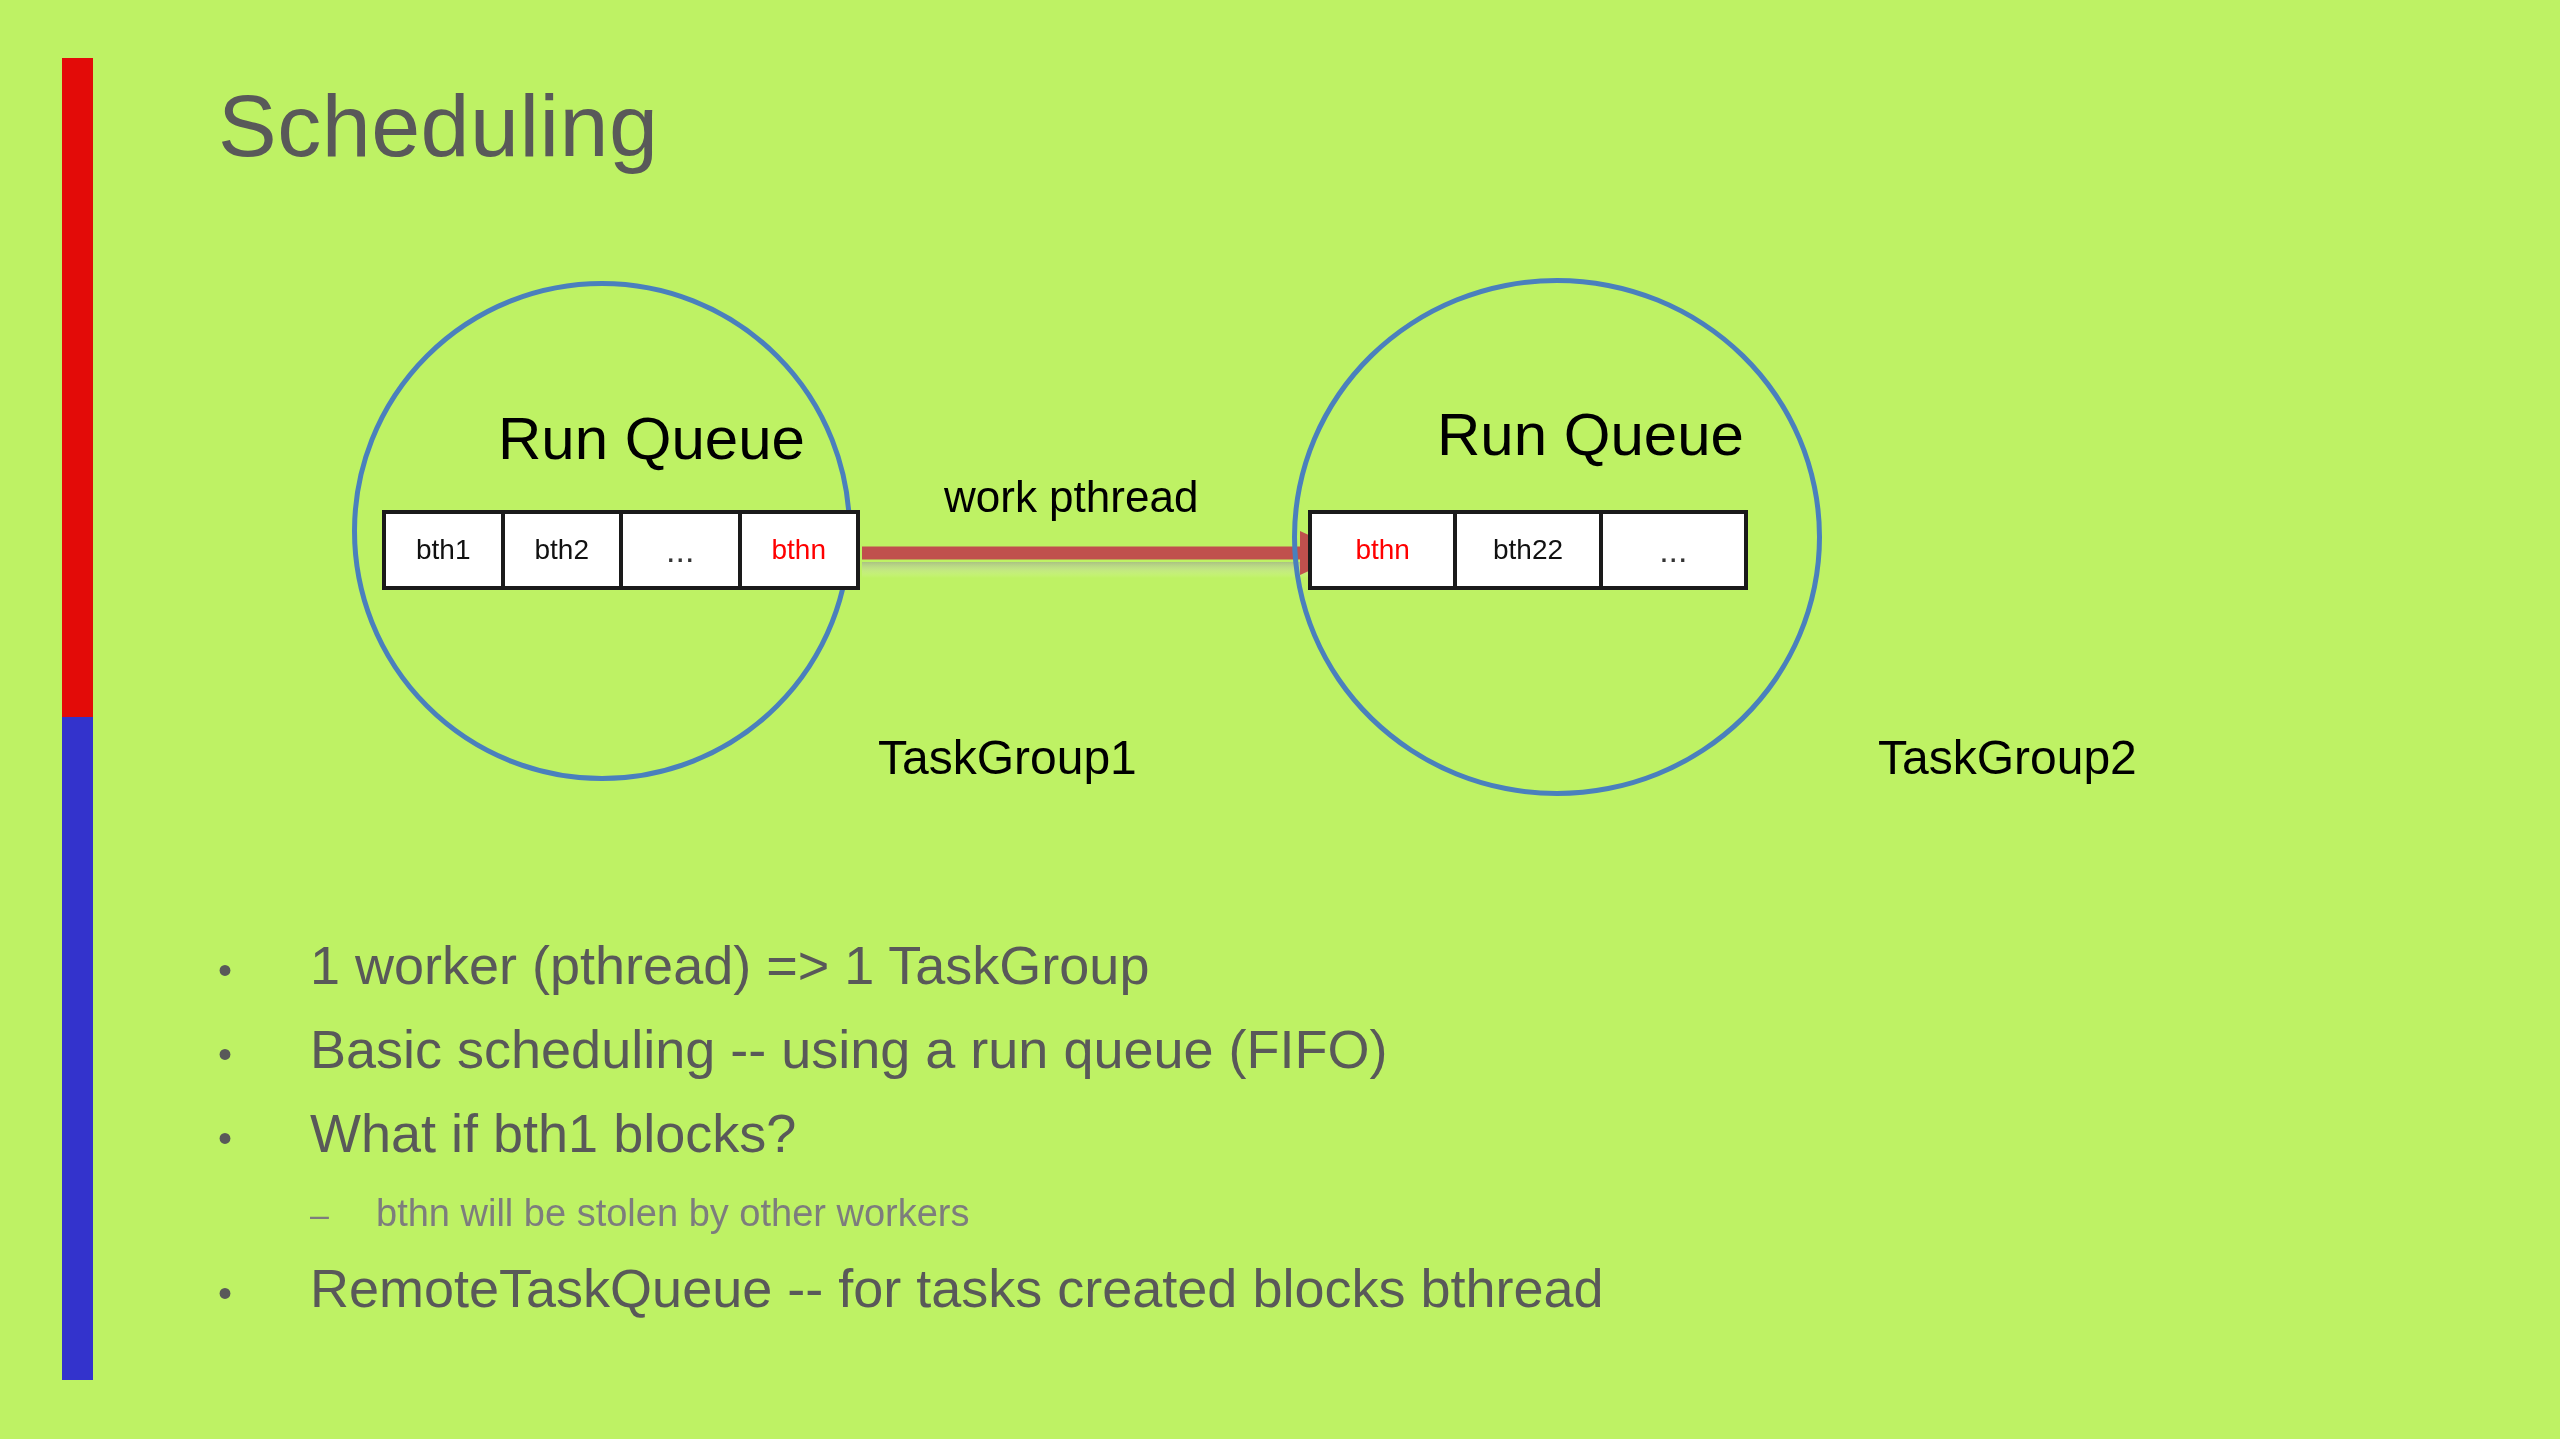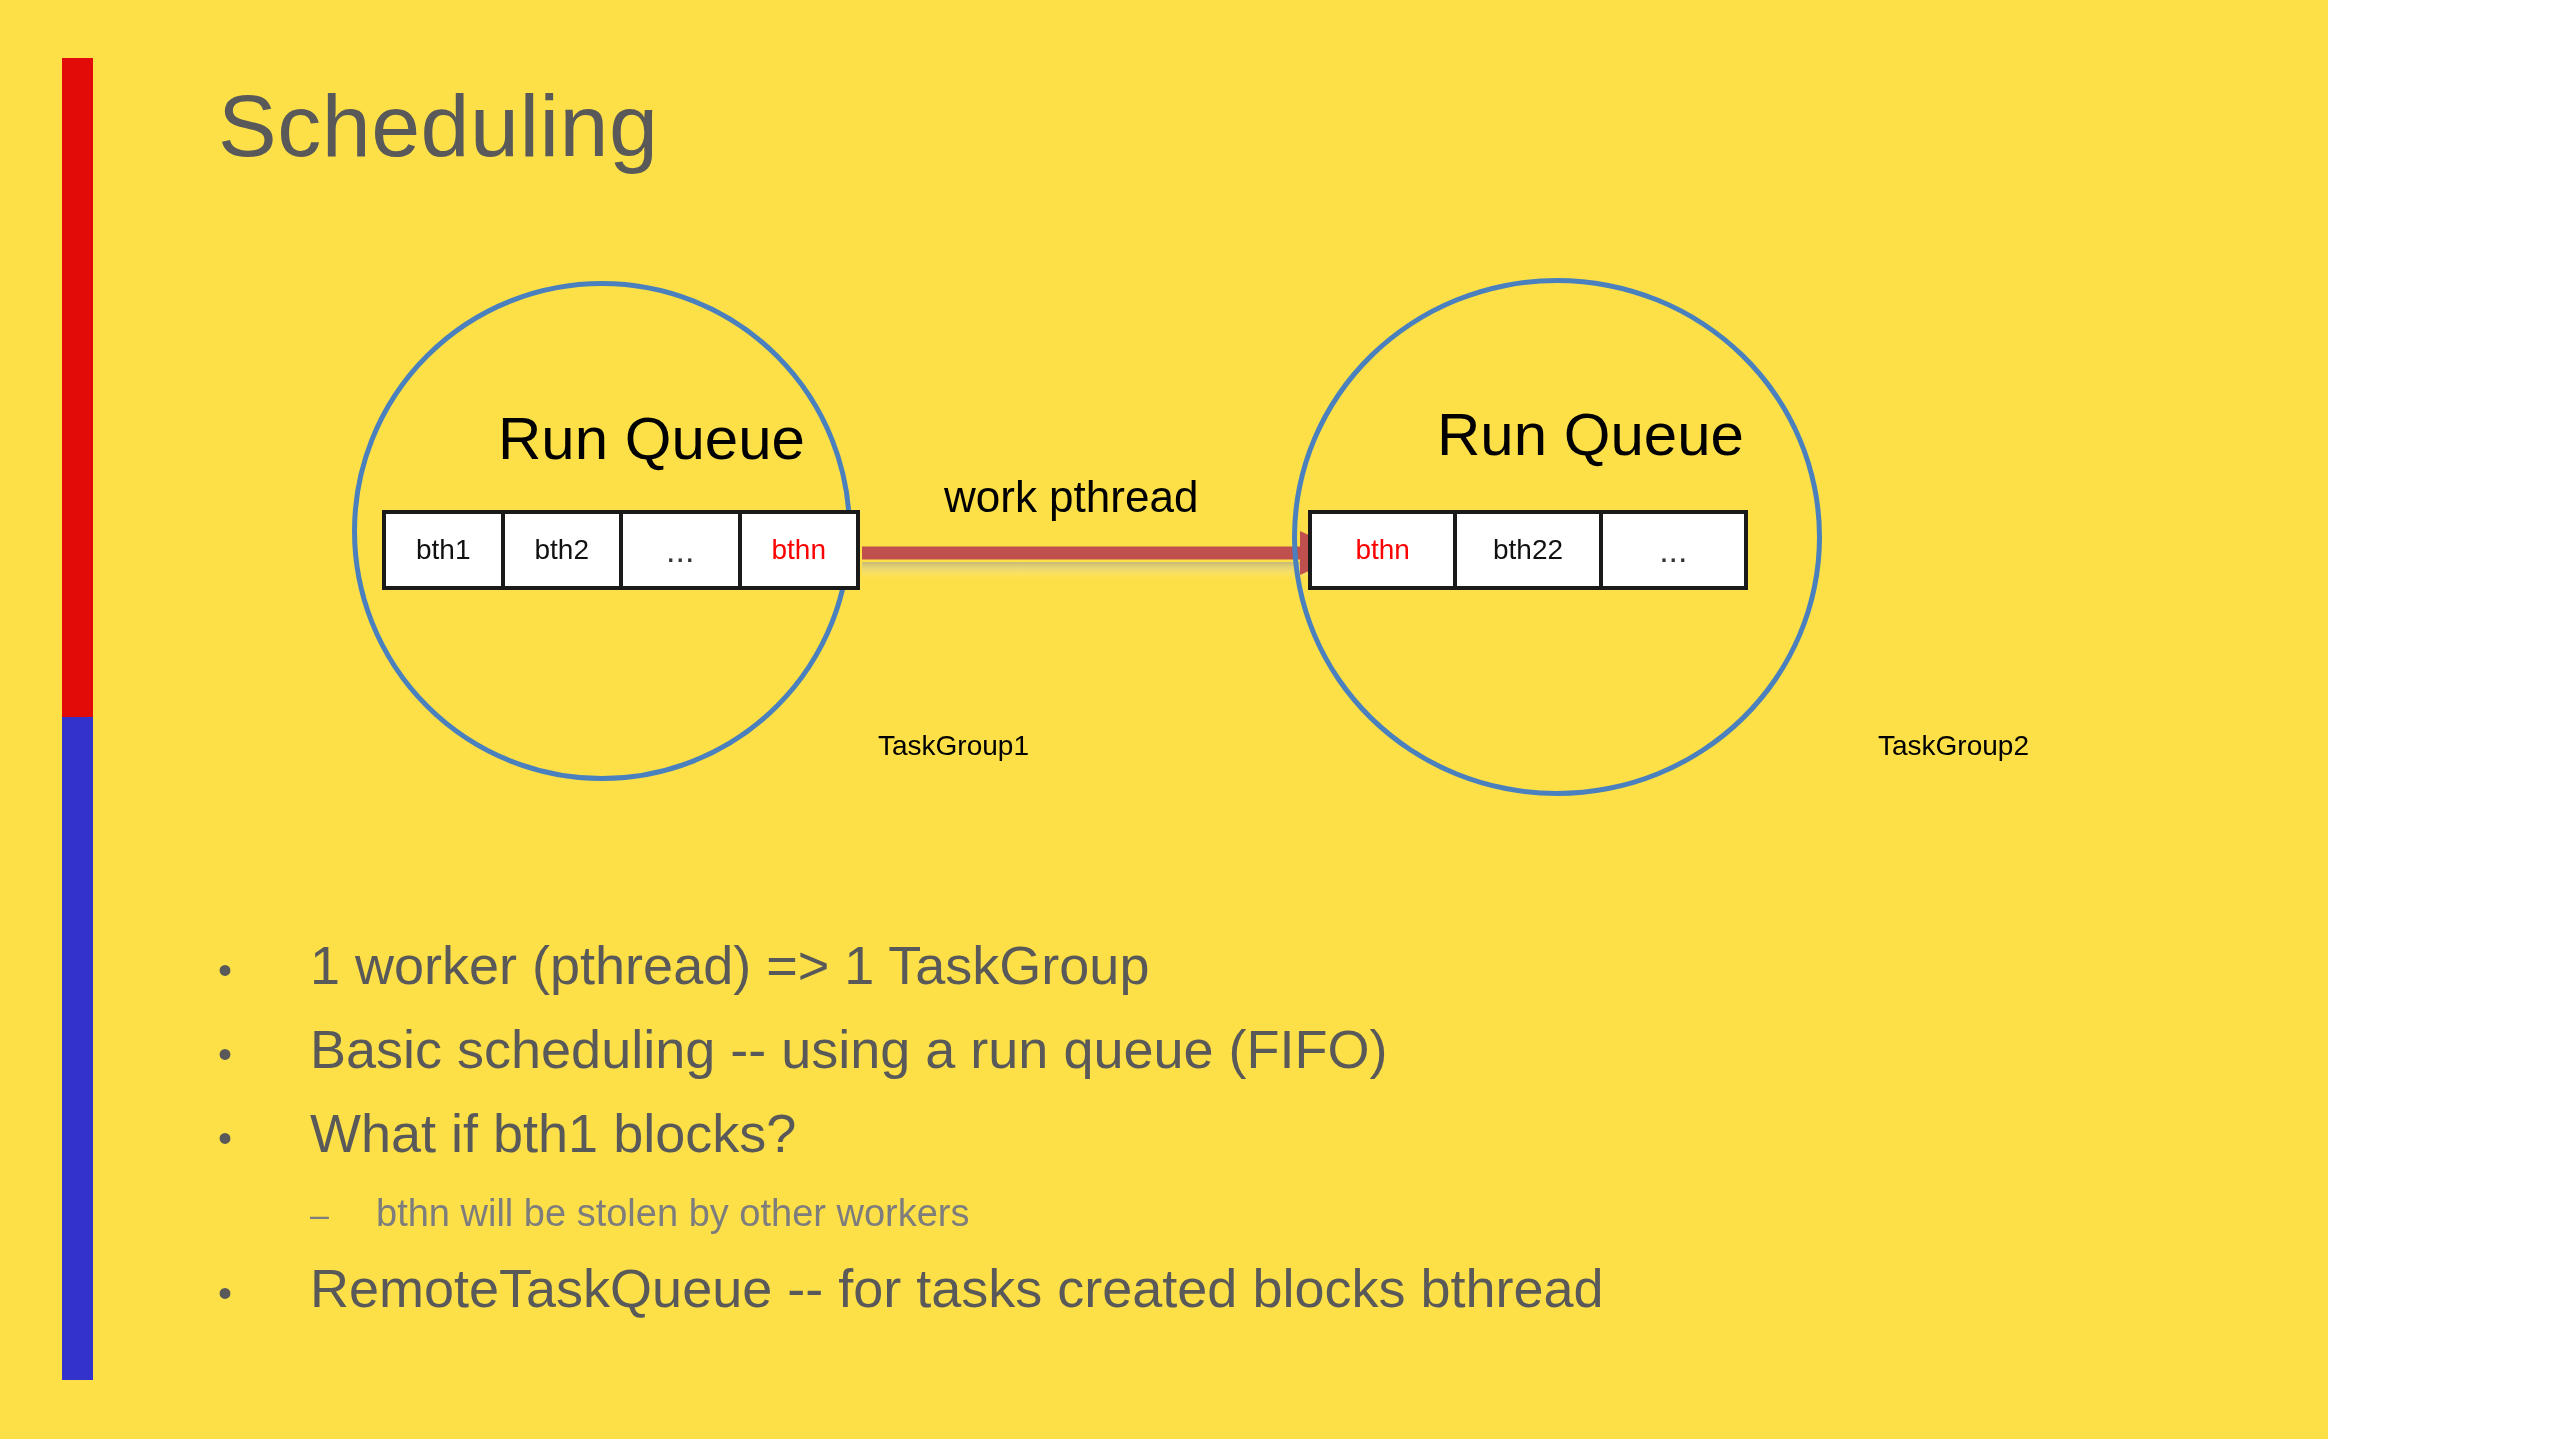--- a/index.html
+++ b/index.html
@@ -6,23 +6,23 @@
   html, body {
     margin: 0;
     padding: 0;
     background: #ffffff;
   }
   body {
     font-family: "Liberation Sans", sans-serif;
   }
   #slide {
     position: relative;
-    width: 2328px;
+    width: 2560px;
     height: 1439px;
-    background: #fde047;
+    background: #bef264;
     overflow: hidden;
   }
 
   
   .accent-bar {
     position: absolute;
     left: 62px;
     width: 31px;
   }
   .accent-red {
@@ -111,21 +111,21 @@
     left: 944px;
     top: 472px;
     font-size: 44px;
     color: #000000;
     font-weight: 400;
     white-space: nowrap;
   }
 
   .tg-label {
     position: absolute;
-    font-size: 28px;
+    font-size: 48px;
     color: #000000;
     white-space: nowrap;
   }
   .tg-label-1 { left: 878px;  top: 730px; }
   .tg-label-2 { left: 1878px; top: 730px; }
 
   
   .bullets {
     position: absolute;
     left: 218px;

